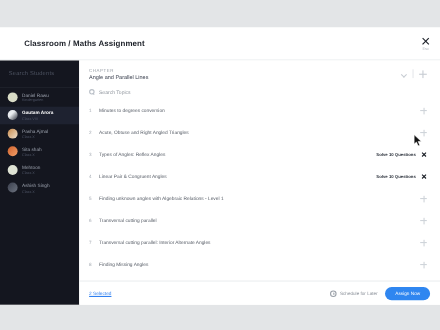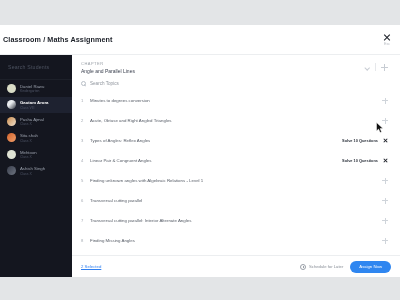--- a/index.html
+++ b/index.html
@@ -14,21 +14,21 @@
   .window {
     position: absolute; left: 0; top: 25px; width: 400px; height: 252px;
     background: #ffffff; display: flex; flex-direction: column;
   }
 
   
   .header {
     height: 30px; flex: 0 0 30px; background: #ffffff;
     border-bottom: 1px solid #eceef0;
     display: flex; align-items: center; justify-content: space-between;
-    padding: 0 9px 0 3px;
+    padding: 0 9px 0 22px;
   }
   .breadcrumb { font-size: 7.2px; font-weight: bold; color: #1b1f27; letter-spacing: .1px; }
   .close-wrap { display: flex; flex-direction: column; align-items: center; gap: 1px; cursor: pointer; }
   .close-icon { width: 8px; height: 8px; position: relative; }
   .close-icon::before, .close-icon::after {
     content: ""; position: absolute; left: 0; top: 3.5px; width: 8px; height: 1.1px;
     background: #1b1f27;
   }
   .close-icon::before { transform: rotate(45deg); }
   .close-icon::after  { transform: rotate(-45deg); }

